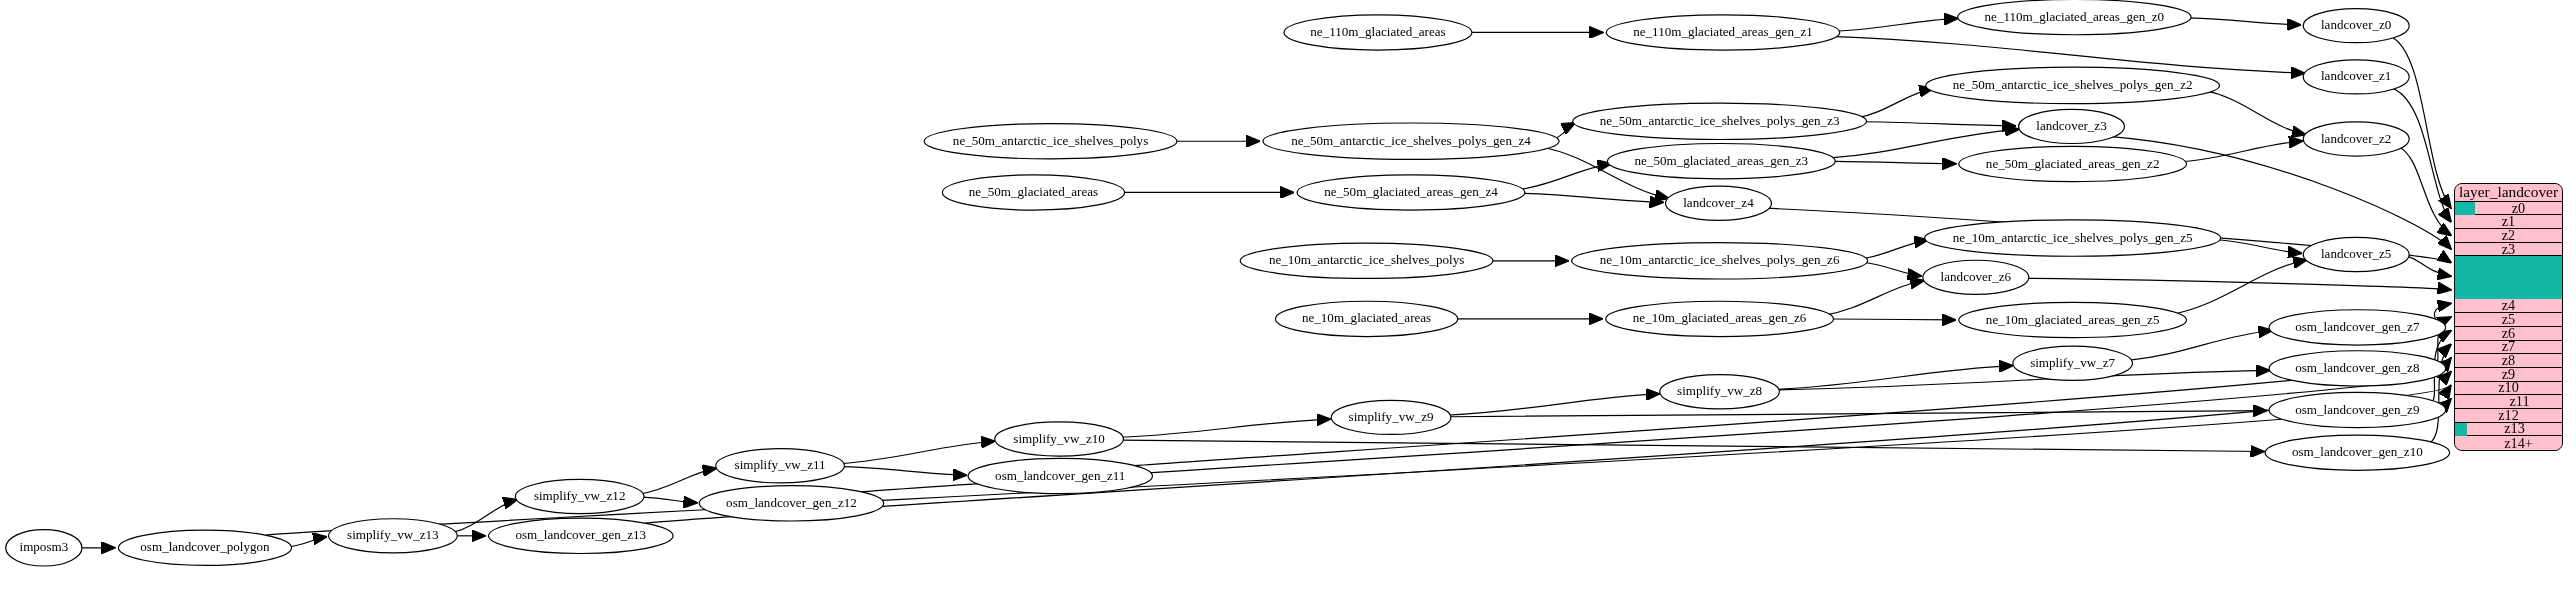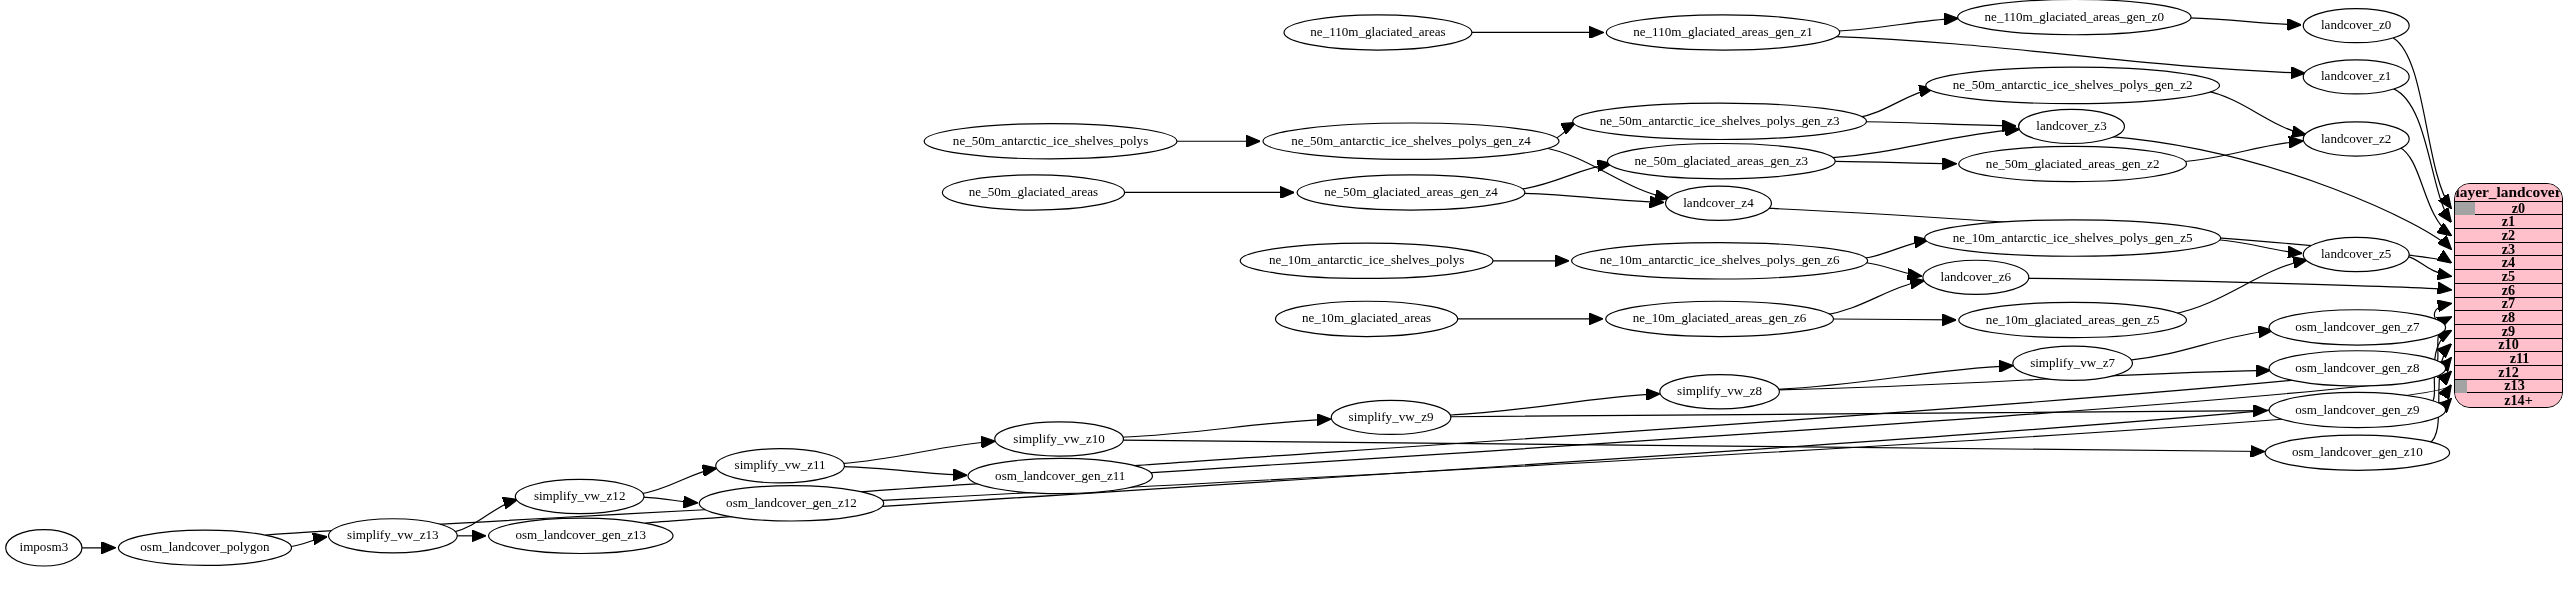--- a/index.html
+++ b/index.html
@@ -28,24 +28,23 @@
     stroke:#000000;
     stroke-width:2.1;
   }
   .arrow-head{ fill:#000000; stroke:#000000; stroke-width:1; }
 
   
   #layer-table{
     position:absolute;
     box-sizing:border-box;
     border:1.1px solid #000000;
-    border-radius:16px;
-    background:#a3a3a3;
+    border-radius:8px;
+    background:#14b8a6;
     overflow:hidden;
-    font-weight:bold;
   }
   #layer-table .tbl-row{
     box-sizing:border-box;
     display:flex;
     align-items:center;
     justify-content:center;
     background:#ffc0cb;
     color:#000000;
     border-bottom:1.1px solid #000000;
     font-family:"Liberation Serif","DejaVu Serif",serif;
@@ -284,21 +283,21 @@
         </g>
       </g>
   </svg>
 
   <div id="layer-table" style="left: 2454px; top: 183px; width: 109px;">
       <div class="tbl-row tbl-head" style="height: 17.7px;">layer_landcover</div>
       <div class="tbl-row tbl-cell" style="height: 13.7px; margin-left: 20px;">z0</div>
       <div class="tbl-row tbl-cell" style="height: 13.7px; text-align: center;">z1</div>
       <div class="tbl-row tbl-cell" style="height: 13.7px;">z2</div>
       <div class="tbl-row tbl-cell" style="height: 13.7px;">z3</div>
-      <div class="tbl-row tbl-cell" style="height: 13.7px;">z4</div>
+      <div class="tbl-row tbl-cell" style="height: 13.7px; margin-top: 43px;">z4</div>
       <div class="tbl-row tbl-cell" style="height: 13.7px;">z5</div>
       <div class="tbl-row tbl-cell" style="height: 13.7px;">z6</div>
       <div class="tbl-row tbl-cell" style="height: 13.7px;">z7</div>
       <div class="tbl-row tbl-cell" style="height: 13.7px;">z8</div>
       <div class="tbl-row tbl-cell" style="height: 13.7px; text-align: center;">z9</div>
       <div class="tbl-row tbl-cell" style="height: 13.7px;">z10</div>
       <div class="tbl-row tbl-cell" style="height: 13.7px; padding-left: 22px;">z11</div>
       <div class="tbl-row tbl-cell" style="height: 13.7px;">z12</div>
       <div class="tbl-row tbl-cell" style="height: 13.7px; margin-left: 12px;">z13</div>
       <div class="tbl-row tbl-cell" style="height: 13.7px;">z14+</div>

